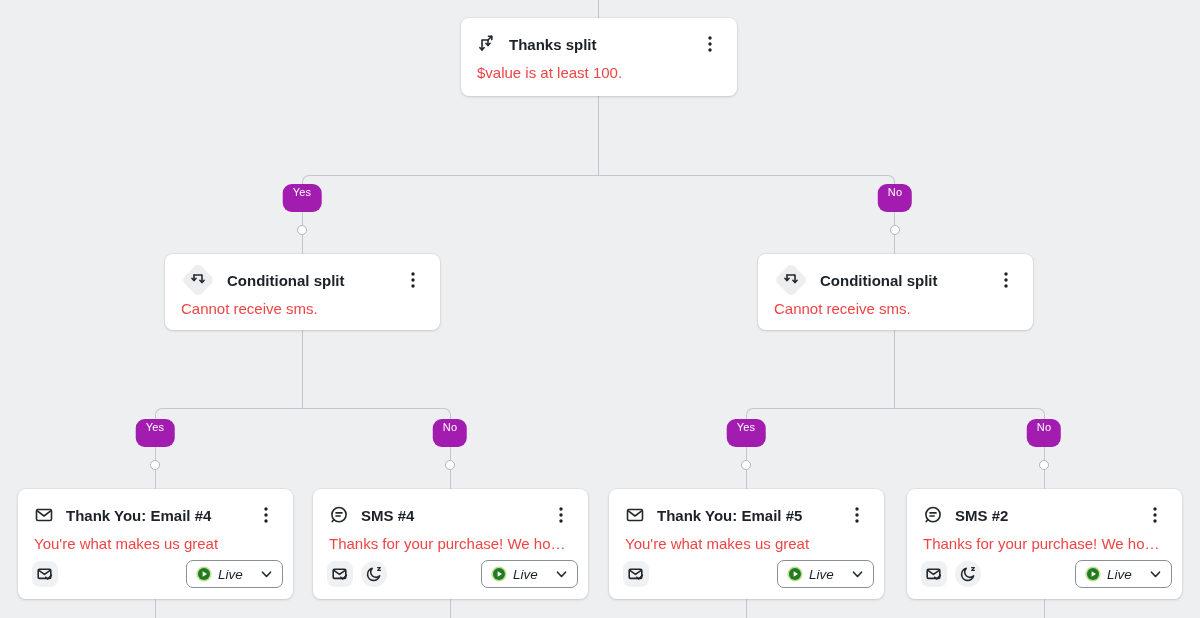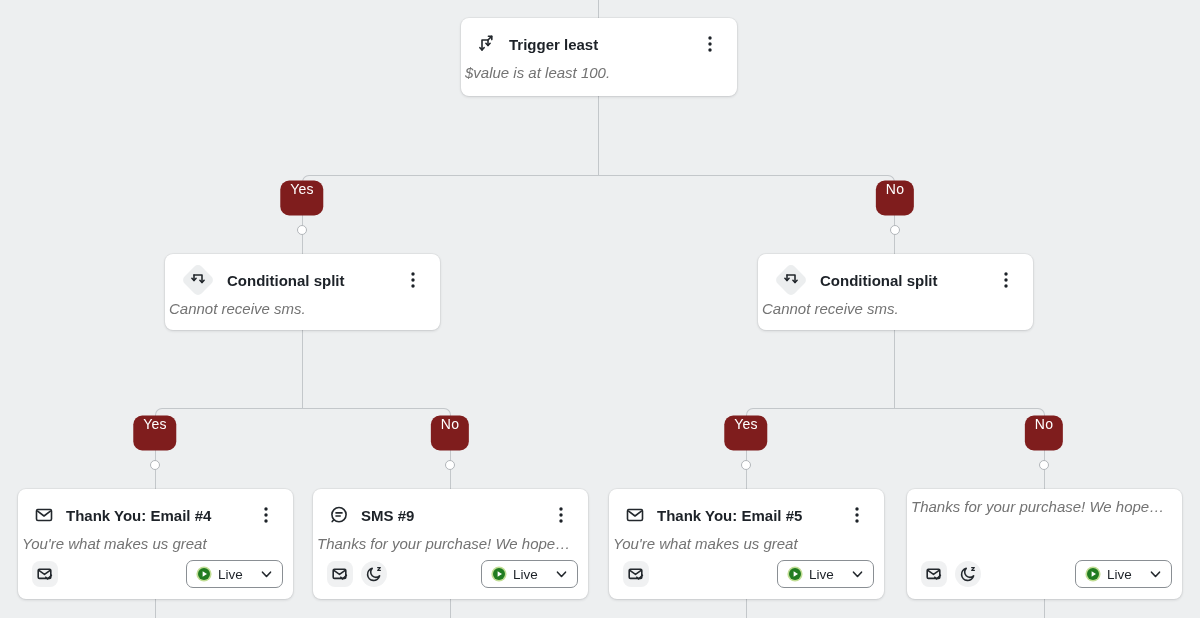--- a/index.html
+++ b/index.html
@@ -5,53 +5,53 @@
   html,body{margin:0;padding:0;}
   body{font-family:"Liberation Sans","DejaVu Sans",sans-serif;background:#edeff0;}
   .canvas{position:relative;width:1200px;height:618px;background:#edeff0;overflow:hidden;}
 
   
   .vline{position:absolute;width:1px;background:#c3c7ca;}
   .bracket{position:absolute;border:1px solid #c3c7ca;border-bottom:none;
            border-radius:7px 7px 0 0;background:transparent;box-sizing:border-box;}
 
   
-  .pill{position:absolute;transform:translate(-50%,-50%);background:#7f1d1d;color:#fff;
-        font-size:14px;line-height:17px;height:35px;padding:0 10px;border-radius:9px;
+  .pill{position:absolute;transform:translate(-50%,-50%);background:#a21caf;color:#fff;
+        font-size:11px;line-height:17px;height:28px;padding:0 10px;border-radius:9px;
         letter-spacing:.2px;}
 
   
   .dot{position:absolute;width:8px;height:8px;border-radius:50%;background:#fff;
        border:1px solid #b2b6ba;transform:translate(-50%,-50%);box-sizing:content-box;}
 
   
   .card{position:absolute;background:#fff;border-radius:8px;box-sizing:border-box;
         box-shadow:0 1px 3px rgba(20,24,28,.14),0 0 0 1px rgba(20,24,28,.04);}
   .card-header{display:flex;align-items:center;gap:12px;padding:15px 16px 0 16px;}
   .card-title{font-size:15px;font-weight:700;color:#1d2228;white-space:nowrap;}
   .kebab{margin-left:auto;width:22px;height:22px;display:flex;align-items:center;
          justify-content:center;cursor:pointer;border-radius:4px;background:transparent;border:none;padding:0;}
-  .card-body{padding:9px 16px 0 4px;font-size:15px;color:#737373;white-space:nowrap;
-             overflow:hidden;text-overflow:ellipsis;font-style:italic;}
+  .card-body{padding:9px 16px 0 16px;font-size:15px;color:#ef4444;white-space:nowrap;
+             overflow:hidden;text-overflow:ellipsis;}
   .hicon{flex:0 0 auto;display:flex;align-items:center;justify-content:center;}
 
   
   .diamond-wrap{position:relative;width:34px;height:34px;flex:0 0 auto;margin:-4px 0;}
   .diamond-bg{position:absolute;left:50%;top:50%;width:24px;height:24px;background:#eceeef;
               border-radius:5px;transform:translate(-50%,-50%) rotate(45deg);}
   .diamond-wrap svg{position:absolute;left:50%;top:50%;transform:translate(-50%,-50%);}
 
   
   .card-footer{position:absolute;left:14px;right:10px;bottom:11px;display:flex;
                align-items:center;gap:8px;height:28px;}
   .chip{width:26px;height:26px;border-radius:8px;background:#f0f1f2;display:flex;
         align-items:center;justify-content:center;flex:0 0 auto;}
   .live-btn{margin-left:auto;display:flex;align-items:center;justify-content:space-between;
             width:97px;height:28px;box-sizing:border-box;padding:0 9px;background:#fff;
-            border:1px solid #8a8f94;border-radius:7px;cursor:pointer;font-family:inherit;}
+            border:1px solid #8a8f94;border-radius:7px;cursor:pointer;font-family:inherit;font-style:italic;}
   .live-label{font-size:13.5px;color:#1d2228;margin:0 4px 0 6px;flex:1;text-align:left;}
   .stroke-ic{stroke:#23282d;fill:none;stroke-width:1.6;stroke-linecap:round;stroke-linejoin:round;}
 </style>
 </head>
 <body>
 
 <div class="canvas">
 
   <div class="vline" style="left:598px;top:0;height:18px;"></div>
   <div class="vline" style="left:598px;top:96px;height:80px;"></div>
@@ -83,21 +83,21 @@
     <div class="card-header">
       <span class="hicon">
         <svg width="20" height="20" viewBox="0 0 20 20" class="stroke-ic">
           <path d="M5 16 V6 H11 L14.6 2.4"></path>
           <path d="M11.4 2.2 H14.8 V5.6"></path>
           <path d="M2.9 13.7 L5 15.9 L7.1 13.7"></path>
           <path d="M11 6 V11.4"></path>
           <path d="M8.9 9.3 L11 11.5 L13.1 9.3"></path>
         </svg>
       </span>
-      <span class="card-title">Trigger least</span>
+      <span class="card-title">Thanks split</span>
       <button class="kebab">
         <svg width="16" height="18" viewBox="0 0 16 18">
             <g fill="#1d2228">
               <circle cx="8" cy="3" r="1.7"></circle>
               <circle cx="8" cy="9" r="1.7"></circle>
               <circle cx="8" cy="15" r="1.7"></circle>
             </g>
           </svg>
       </button>
     </div>
@@ -199,21 +199,21 @@
   <div class="card" style="left:313px;top:489px;width:275px;height:110px;">
     <div class="card-header">
       <span class="hicon">
         <svg width="20" height="20" viewBox="0 0 20 20" class="stroke-ic" stroke-width="1.5">
           <circle cx="10" cy="9.6" r="7.1"></circle>
             <path d="M7 7.9 H13"></path>
             <path d="M7 11 H11.2"></path>
             <path d="M4.6 14.9 L3.2 16.6"></path>
         </svg>
       </span>
-      <span class="card-title">SMS #9</span>
+      <span class="card-title">SMS #4</span>
       <button class="kebab">
         <svg width="16" height="18" viewBox="0 0 16 18">
             <g fill="#1d2228">
               <circle cx="8" cy="3" r="1.7"></circle>
               <circle cx="8" cy="9" r="1.7"></circle>
               <circle cx="8" cy="15" r="1.7"></circle>
             </g>
           </svg>
       </button>
     </div>
@@ -282,20 +282,40 @@
         </svg>
         <span class="live-label">Live</span>
         <svg width="13" height="13" viewBox="0 0 13 13" class="stroke-ic" stroke-width="1.8">
           <path d="M2.5 4.2 L6.5 8.5 L10.5 4.2"></path>
         </svg>
       </button>
     </div>
   </div>
 
   <div class="card" style="left:907px;top:489px;width:275px;height:110px;">
+    <div class="card-header">
+      <span class="hicon">
+        <svg width="20" height="20" viewBox="0 0 20 20" class="stroke-ic" stroke-width="1.5">
+          <circle cx="10" cy="9.6" r="7.1"></circle>
+            <path d="M7 7.9 H13"></path>
+            <path d="M7 11 H11.2"></path>
+            <path d="M4.6 14.9 L3.2 16.6"></path>
+        </svg>
+      </span>
+      <span class="card-title">SMS #2</span>
+      <button class="kebab">
+        <svg width="16" height="18" viewBox="0 0 16 18">
+            <g fill="#1d2228">
+              <circle cx="8" cy="3" r="1.7"></circle>
+              <circle cx="8" cy="9" r="1.7"></circle>
+              <circle cx="8" cy="15" r="1.7"></circle>
+            </g>
+          </svg>
+      </button>
+    </div>
     <div class="card-body">Thanks for your purchase! We hope that ...</div>
     <div class="card-footer">
       <span class="chip">
         <svg width="18" height="18" viewBox="0 0 18 18" class="stroke-ic" stroke-width="1.4">
           <rect x="2.2" y="4.2" width="12.6" height="9.2" rx="1.2"></rect>
             <path d="M3.2 5.6 L8.5 9.4 L13.8 5.6"></path>
           <path d="M9.8 12.2 L11.6 14 L15.4 10.2"></path>
         </svg>
       </span>
       <span class="chip" style="border-radius:50%;">

